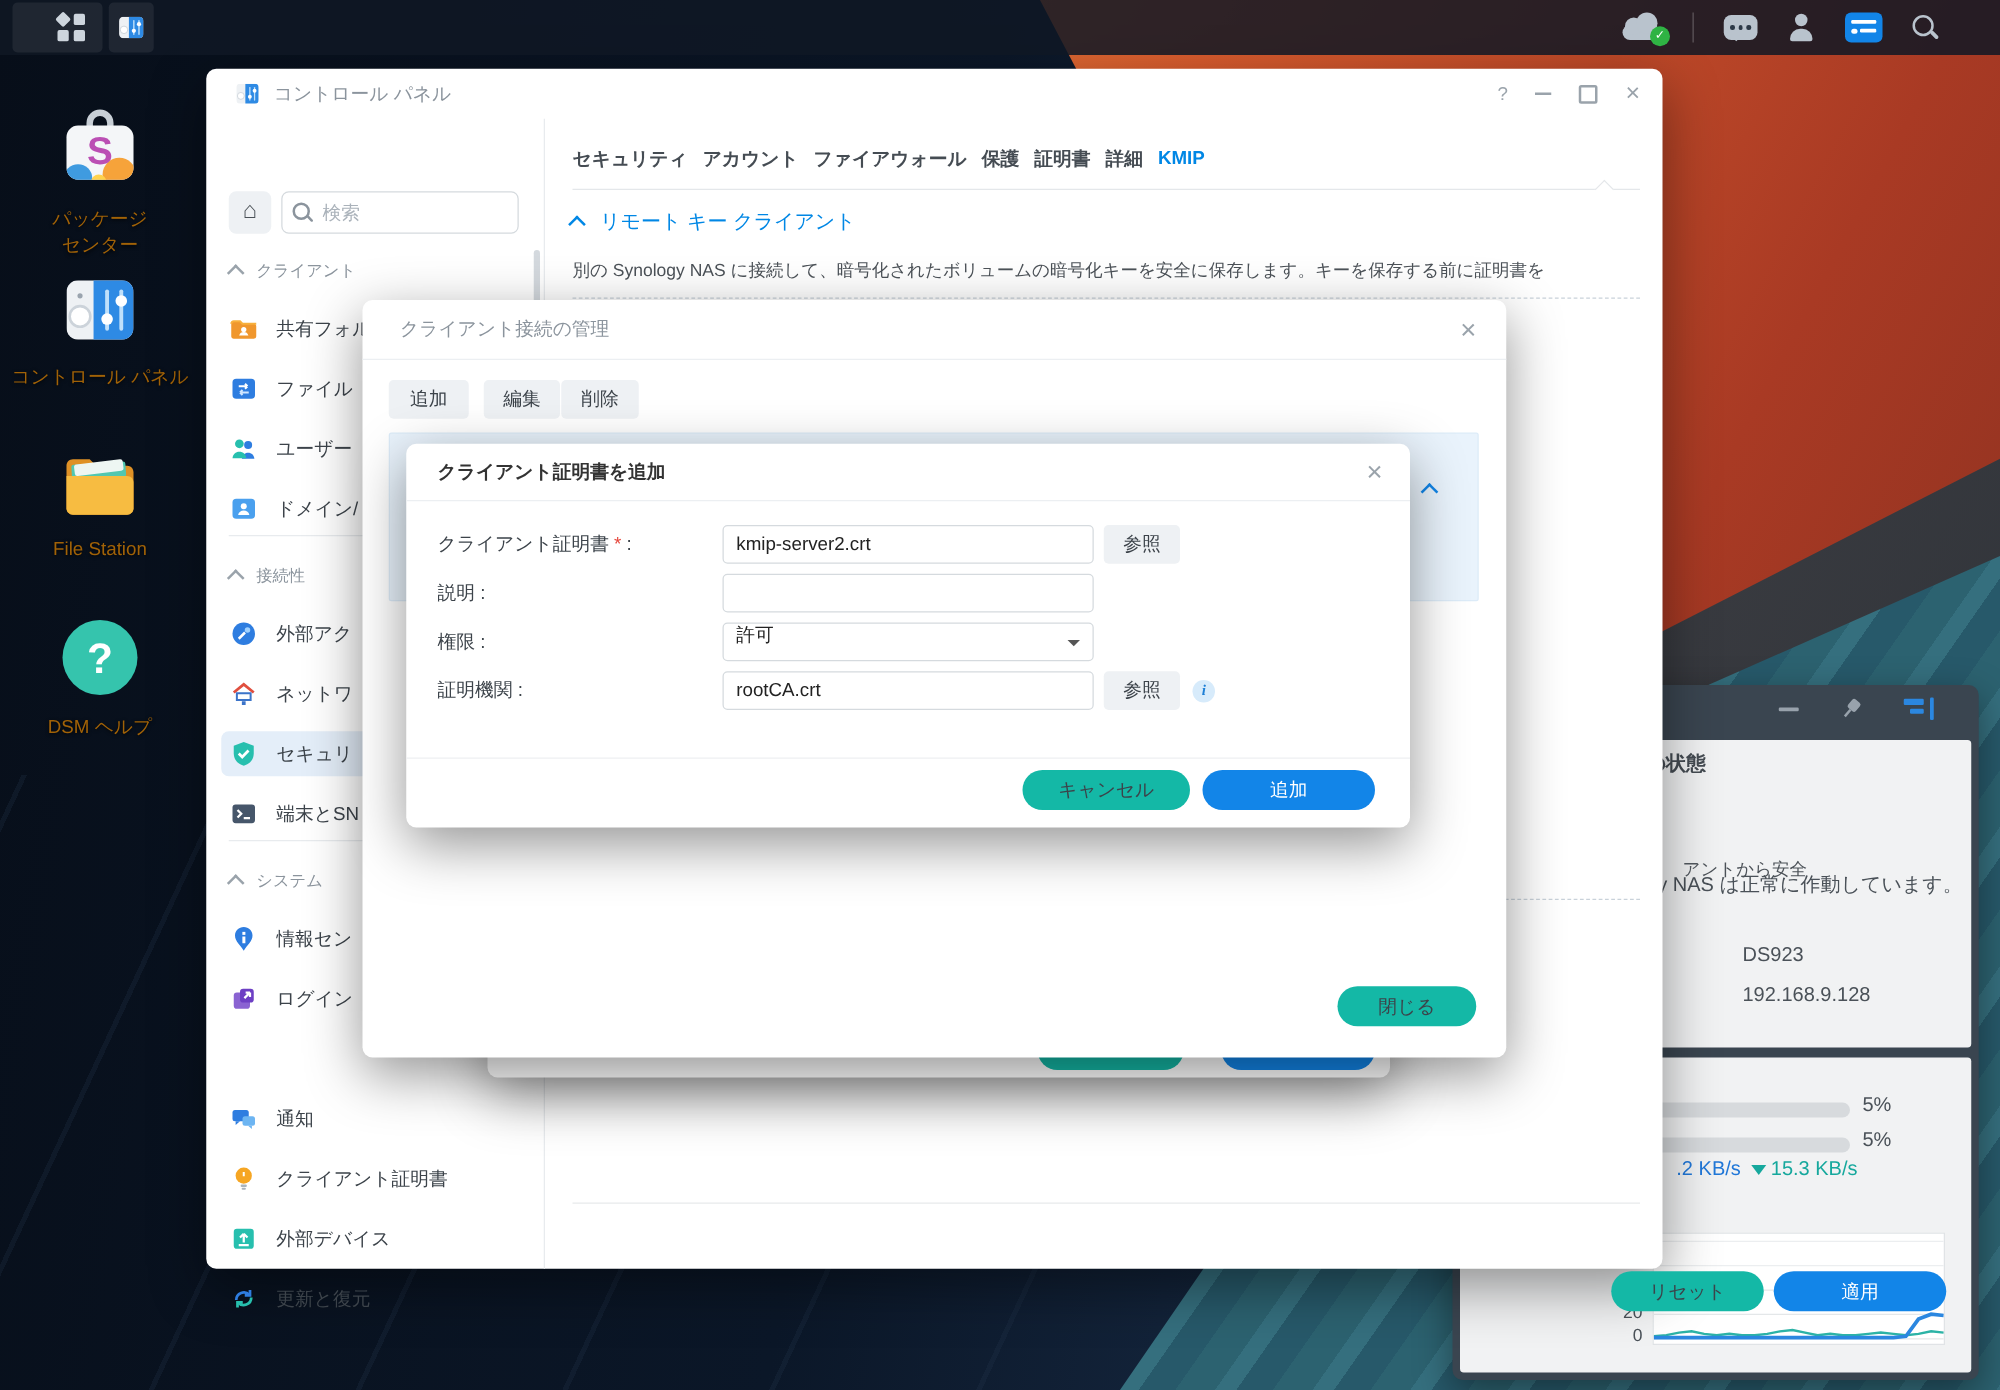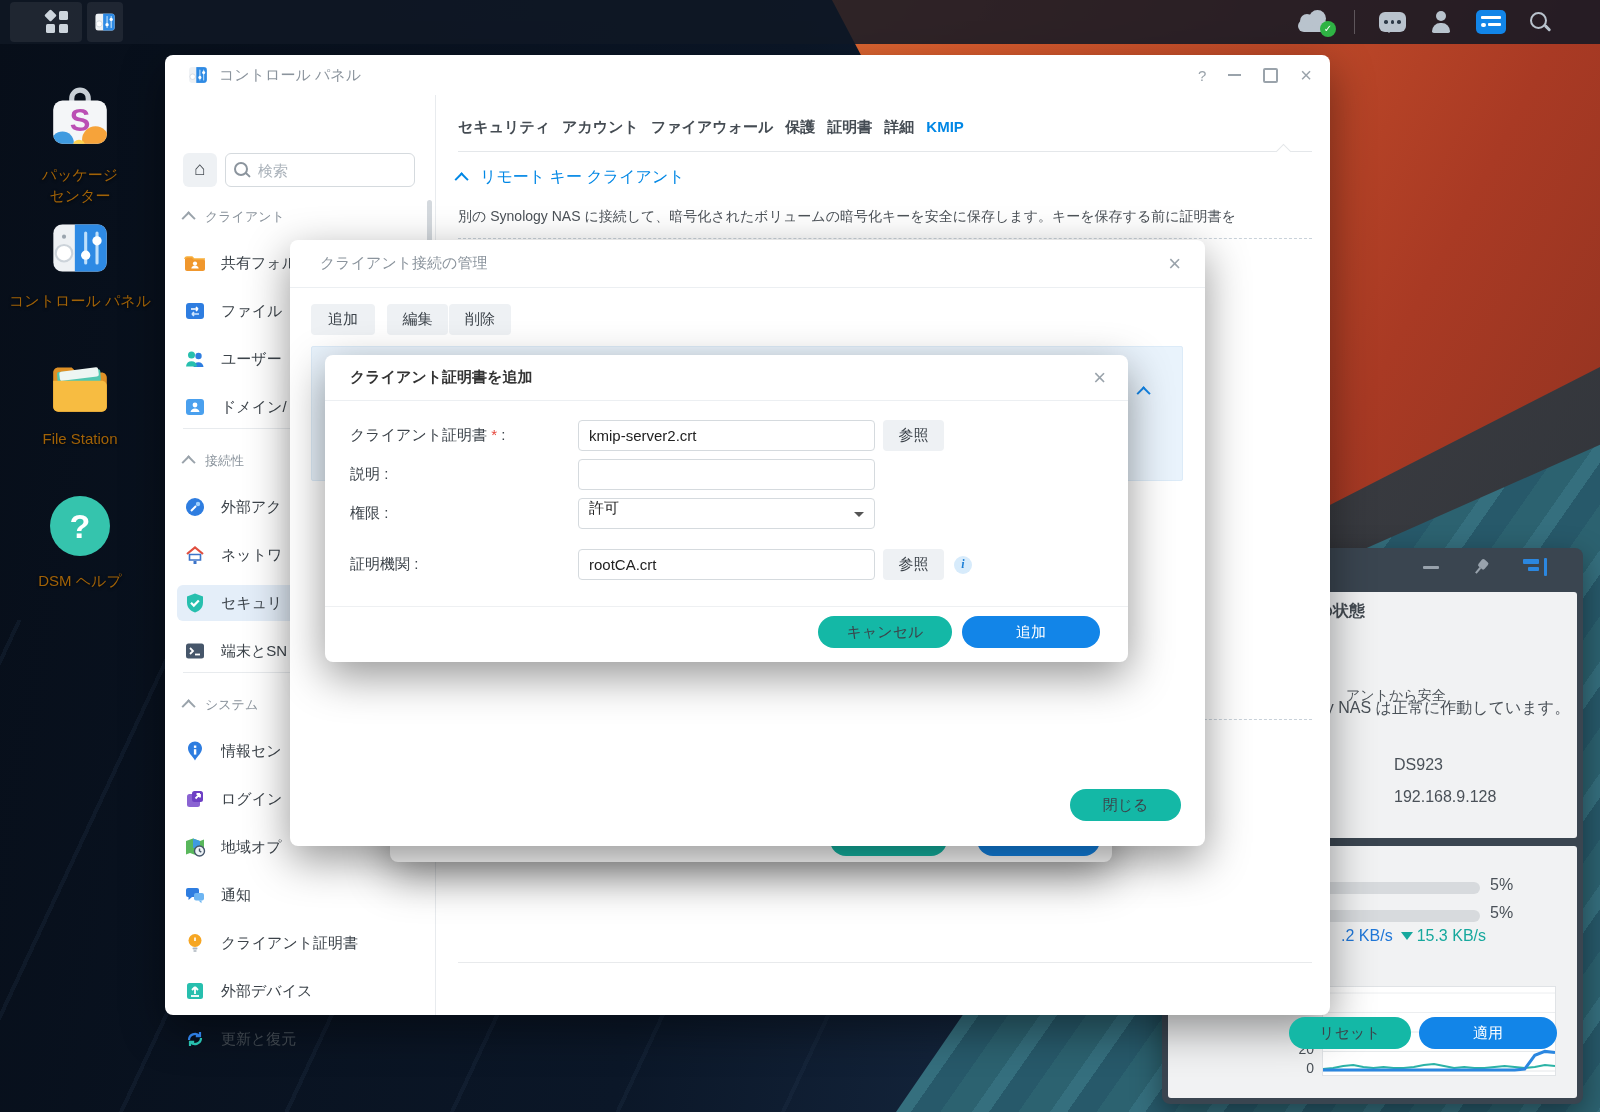--- a/index.html
+++ b/index.html
@@ -399,29 +399,20 @@
       <span class="t">情報セン</span>
     </div>
     <div class="abs sb-item" style="top:686px;">
       <svg viewBox="0 0 24 24">
           <rect x="4" y="7" width="13" height="13" rx="2.5" fill="#8a63d2"></rect>
           <rect x="9" y="4" width="11" height="11" rx="2.5" fill="#6d3fc4"></rect>
           <path d="M12.5 11.5L17 7m0 0h-3.5M17 7v3.5" stroke="#fff" stroke-width="1.8" fill="none"></path>
         </svg>
       <span class="t">ログイン</span>
     </div>
-    <div class="abs sb-item" style="top:734px;">
-      <svg viewBox="0 0 24 24">
-          <path d="M3 6l7-2.5L17 6l4-1.5V18l-7 2.5L7 18l-4 1.5z" fill="#59b75c"></path>
-          <path d="M10 3.5L17 6v7h-7z" fill="#3f9be0"></path>
-          <circle cx="16.5" cy="16" r="5" fill="#eef3f7" stroke="#46566a" stroke-width="1.4"></circle>
-          <path d="M16.5 13.5V16l1.8 1.2" stroke="#46566a" stroke-width="1.4" fill="none"></path>
-        </svg>
-      <span class="t">地域オプ</span>
-    </div>
     <div class="abs sb-item" style="top:782px;">
       <svg viewBox="0 0 24 24">
           <rect x="3" y="5" width="13" height="9" rx="2" fill="#2e7de0"></rect>
           <path d="M5.5 14v3l3.5-3z" fill="#2e7de0"></path>
           <rect x="11" y="10" width="10" height="7.5" rx="2" fill="#6db5f2"></rect>
           <path d="M18.5 17.5v2.7l-3-2.7z" fill="#6db5f2"></path>
         </svg>
       <span class="t">通知</span>
     </div>
     <div class="abs sb-item" style="top:830px;">
@@ -518,21 +509,21 @@
   </div>
 
   <div class="abs frow" style="top:143px;">
     <span class="flabel"><span>権限</span><span> :</span></span>
     <div class="fselect">
       <span>許可</span>
       <span class="caret"></span>
     </div>
   </div>
 
-  <div class="abs frow" style="top:194px;">
+  <div class="abs frow" style="top:182px;">
     <span class="flabel"><span>証明機関</span><span> :</span></span>
     <input class="finput" value="rootCA.crt" style="">
     <div class="tool-btn fbrowse">参照</div>
     <span class="info-ic"></span>
   </div>
 
   <div class="abs adlg-footline"></div>
   <div class="abs pill gray" style="left:493px;top:261px;width:134px;">キャンセル</div>
   <div class="abs pill blue" style="left:637px;top:261px;width:138px;">追加</div>
 </div>

